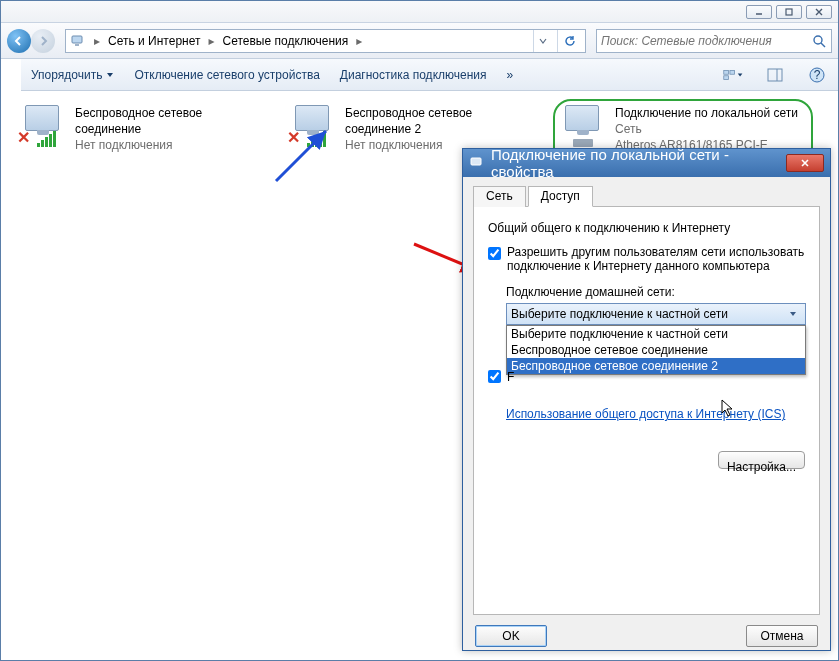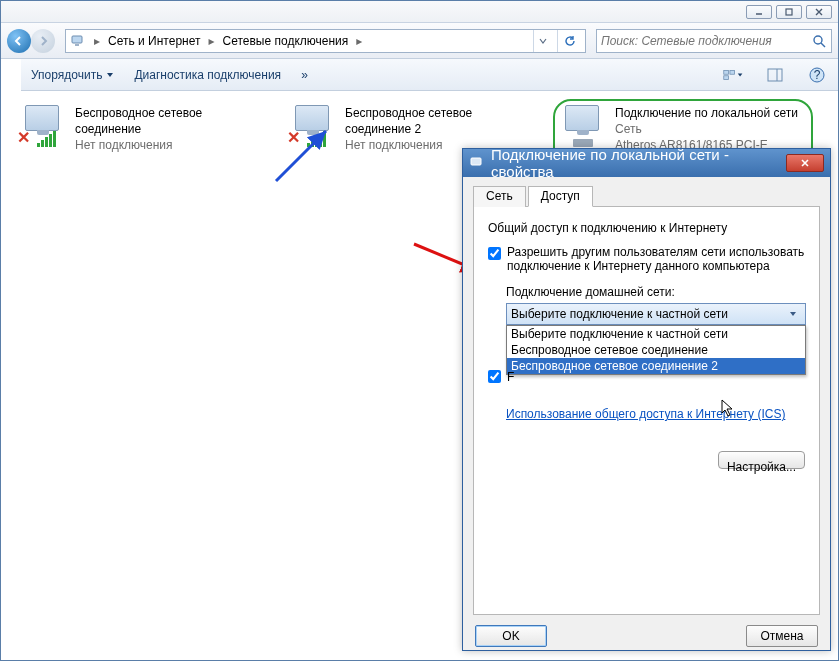--- a/index.html
+++ b/index.html
@@ -153,20 +153,23 @@
 </div>
 
 <div class="toolbar">
   <div class="titem">
       <span>Упорядочить</span>
       <span class="chev"><svg viewBox="0 0 8 8">
           <path d="M1 2 L4 6 L7 2" fill="#1a3f6b"></path>
         </svg></span>
     </div>
   <div class="titem">
+      <span>Отключение сетевого устройства</span>
+    </div>
+  <div class="titem">
       <span>Диагностика подключения</span>
     </div>
   <div class="titem">
       <span>»</span>
     </div>
   <div class="spacer"></div>
   <div class="ticn">
       <svg width="18" height="14" viewBox="0 0 18 14">
         <rect x="1" y="1" width="6" height="5" fill="#bcd6ef" stroke="#6d8db0"></rect>
         <rect x="9" y="1" width="6" height="5" fill="#bcd6ef" stroke="#6d8db0"></rect>
@@ -276,21 +279,21 @@
           <path d="M2 2 L8 8 M8 2 L2 8" stroke="#fff" stroke-width="1.6"></path>
         </svg>
       </div>
   </div>
   <div class="dlg-body">
     <div class="tabs">
       <div class="tab">Сеть</div>
       <div class="tab active">Доступ</div>
     </div>
     <div class="tabbody">
-      <div class="grouplbl">Общий доступ к подключению к Интернету</div>
+      <div class="grouplbl">Общий общего к подключению к Интернету</div>
       <div class="chkrow">
         <input type="checkbox" checked="" style="">
         <span>Разрешить другим пользователям сети использовать подключение к Интернету данного компьютера</span>
       </div>
       <div class="indent">
         <div class="sellbl">Подключение домашней сети:</div>
         <div class="combo">
           <span class="ctxt">Выберите подключение к частной сети</span>
           <span class="cdrop">
               <svg width="8" height="8" viewBox="0 0 8 8">

